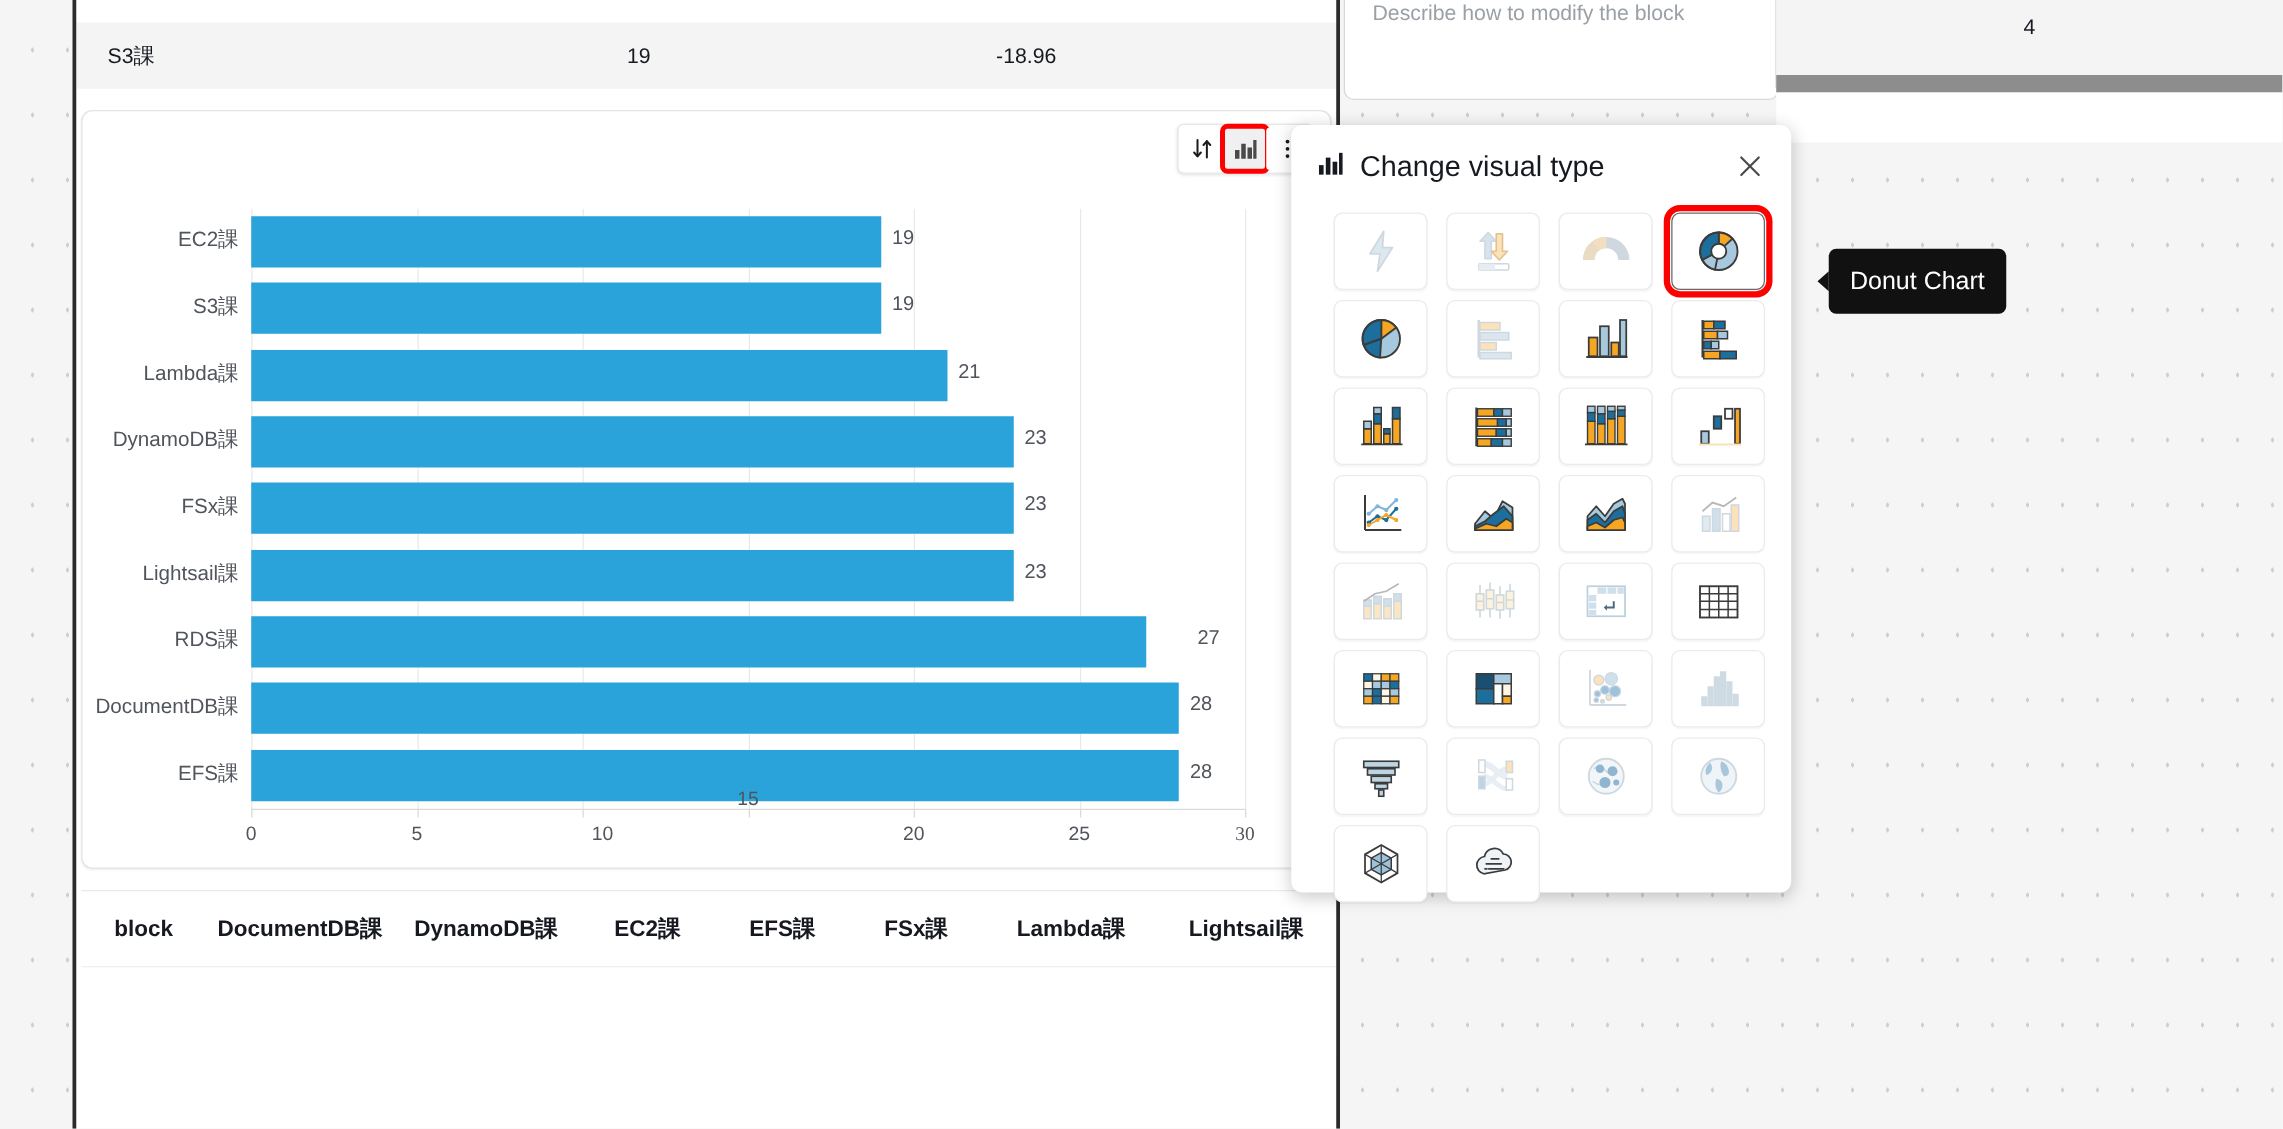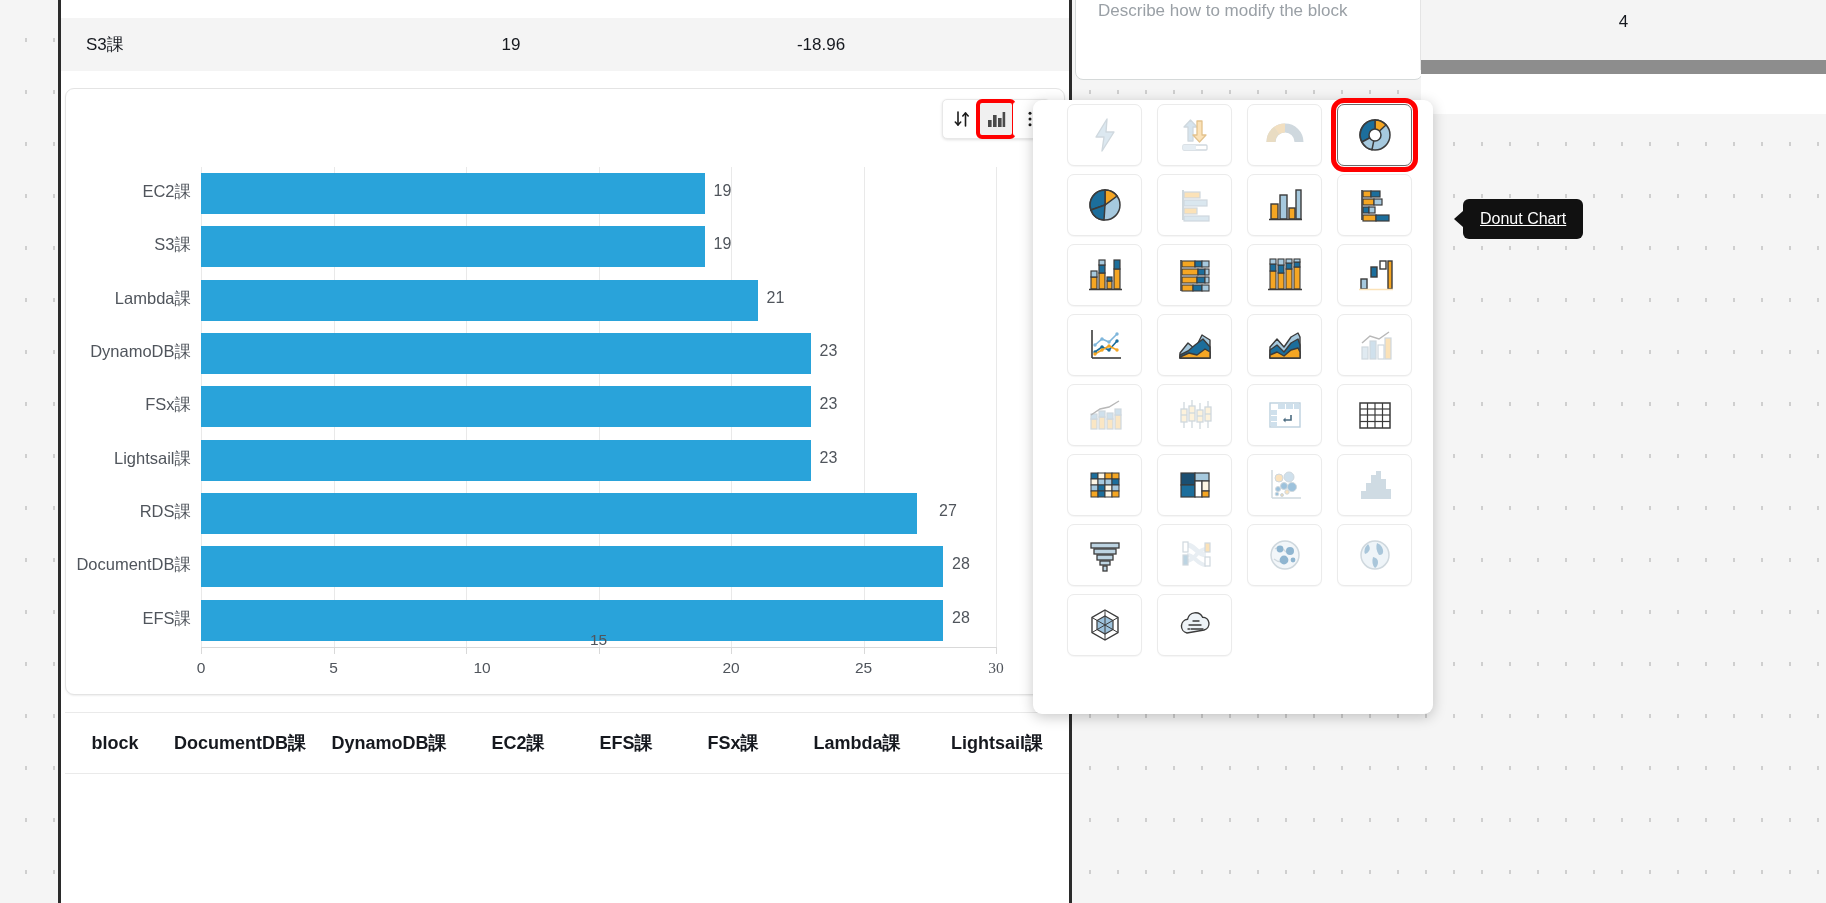--- a/index.html
+++ b/index.html
@@ -292,31 +292,30 @@
     border: 1.5px solid #6a6a6a;
     outline: 5px solid #ff0000;
     outline-offset: 1px;
   }
   .vt-cell svg { display:block; }
 
   
   .tip {
     position: absolute;
     left: 1463px; top: 199px;
-    height: 40px;
+    height: 52px;
     background: #111111;
     color: #ffffff;
     border-radius: 6px;
     display: flex;
     align-items: center;
     padding: 0 17px;
-    font-size: 16px;
+    font-size: 20px;
     z-index: 30;
     white-space: nowrap;
-    text-decoration: underline;
   }
   .tip:before {
     content: "";
     position: absolute;
     left: -9px; top: 50%;
     margin-top: -8px;
     border-top: 8px solid transparent;
     border-bottom: 8px solid transparent;
     border-right: 9px solid #111111;
   }
@@ -409,21 +408,21 @@
             <div class="bar-val" style="left: 609.5px;">23</div>
           </div>
           <div class="bar-row" style="top: 266.667px; height: 53.3333px;">
             <div class="bar-cat">Lightsail課</div>
             <div class="bar" style="width: 609.5px; background: rgb(41, 163, 218);"></div>
             <div class="bar-val" style="left: 609.5px;">23</div>
           </div>
           <div class="bar-row" style="top: 320px; height: 53.3333px;">
             <div class="bar-cat">RDS課</div>
             <div class="bar" style="width: 715.5px; background: rgb(41, 163, 218);"></div>
-            <div class="bar-val" style="left: 729px;">27</div>
+            <div class="bar-val" style="left: 748px;">27</div>
           </div>
           <div class="bar-row" style="top: 373.333px; height: 53.3333px;">
             <div class="bar-cat">DocumentDB課</div>
             <div class="bar" style="width: 742px; background: rgb(41, 163, 218);"></div>
             <div class="bar-val" style="left: 742px;">28</div>
           </div>
           <div class="bar-row" style="top: 426.667px; height: 53.3333px;">
             <div class="bar-cat">EFS課</div>
             <div class="bar" style="width: 742px; background: rgb(41, 163, 218);"></div>
             <div class="bar-val" style="left: 742px;">28</div>
@@ -464,20 +463,41 @@
   <div class="right-panel-a">
     <div class="rp-a-text">Describe how to modify the block</div>
   </div>
   <div class="right-panel-b">
     <div class="rp-b-val">4</div>
     <div class="rp-b-bar"></div>
     <div class="rp-b-under"></div>
   </div>
 
   <div class="cvt">
+    <div class="cvt-header">
+      <span>
+        <svg width="24" height="24" viewBox="0 0 22 22">
+          <g fill="#16191f">
+            <rect x="2" y="12" width="3.4" height="7"></rect>
+            <rect x="7" y="6.5" width="3.4" height="12.5"></rect>
+            <rect x="12" y="9.5" width="3.4" height="9.5"></rect>
+            <rect x="16.7" y="3" width="2.6" height="16"></rect>
+          </g>
+        </svg>
+      </span>
+      <span class="cvt-title">Change visual type</span>
+      <span class="cvt-close">
+        <svg width="24" height="24" viewBox="0 0 24 24">
+          <g stroke="#4a4a4a" stroke-width="1.7" stroke-linecap="round">
+            <path d="M5 5 L19 19"></path>
+              <path d="M19 5 L5 19"></path>
+          </g>
+        </svg>
+      </span>
+    </div>
     <div class="cvt-grid" id="cvt-grid">
         <div class="vt-cell" title="AutoGraph">
           <span>
             <svg width="40" height="40" viewBox="0 0 40 40">
               <path d="M22 4 L11 22 H19 L17 36 L29 17 H21 Z" fill="#dce8f0" stroke="#cfd8de" stroke-width="1.4" stroke-linejoin="round"></path>
             </svg>
           </span>
         </div>
         <div class="vt-cell" title="KPI">
           <span>

